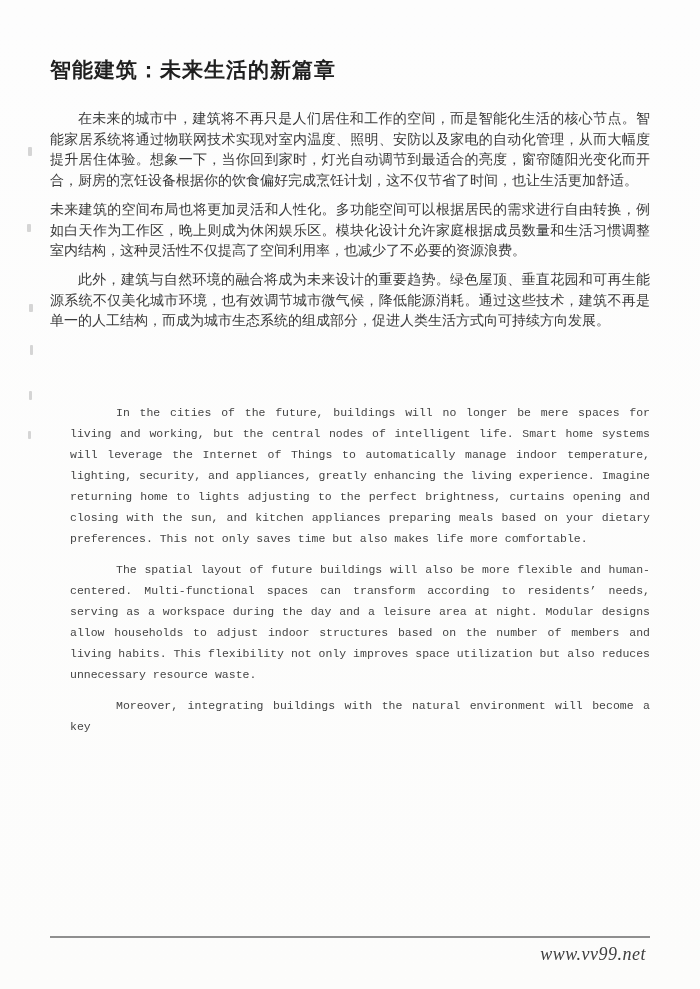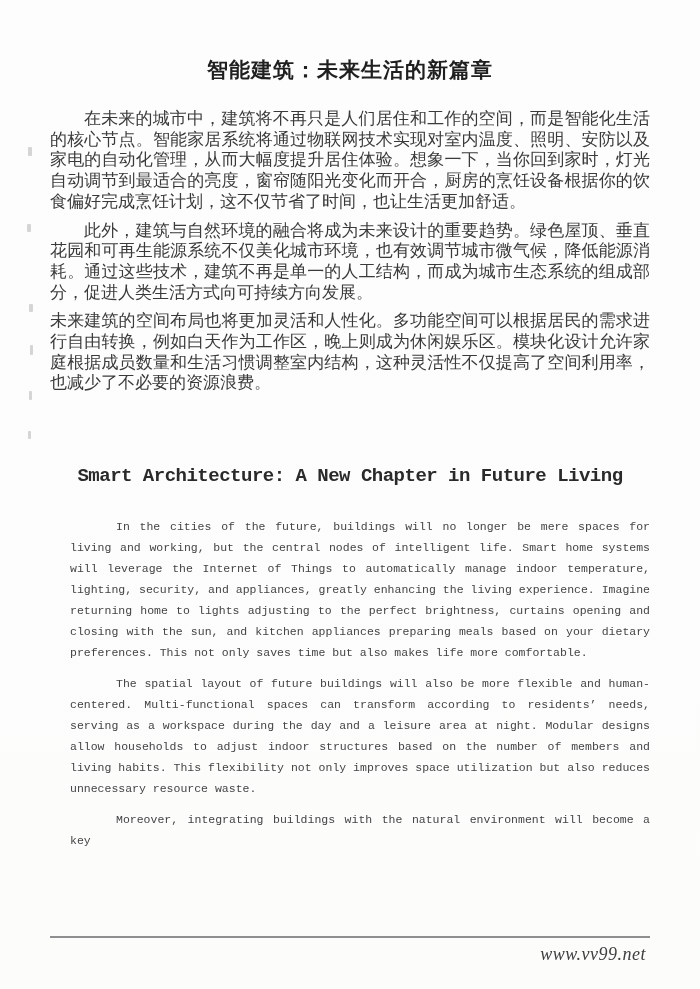--- a/index.html
+++ b/index.html
@@ -17,28 +17,27 @@
     padding: 57px 50px 0 50px;
     background: linear-gradient(180deg, #fdfdfd 0%, #fcfcfb 100%);
   }
   .content { position: relative; z-index: 2; }
 
   
   .zh-title {
     font-size: 21px;
     font-weight: bold;
     color: #1f1f1f;
-    text-align: center;
     letter-spacing: 1px;
     line-height: 26px;
     margin-bottom: 26px;
     font-family: "Liberation Serif", "DejaVu Serif", serif;
   }
   p.zh {
-    font-size: 17px;
+    font-size: 14px;
     line-height: 20.7px;
     color: #3a3a3a;
     text-align: justify;
     margin-bottom: 8px;
     font-family: "Liberation Serif", "DejaVu Serif", serif;
   }
   p.zh.indent { text-indent: 2em; }
 
   
   .en-section { margin-top: 70px; }
@@ -125,25 +124,24 @@
   <div class="speck s4"></div>
   <div class="speck s5"></div>
   <div class="speck s6"></div>
 
 
   <div class="content">
 
     <h1 class="zh-title">智能建筑：未来生活的新篇章</h1>
 
     <p class="zh indent">在未来的城市中，建筑将不再只是人们居住和工作的空间，而是智能化生活的核心节点。智能家居系统将通过物联网技术实现对室内温度、照明、安防以及家电的自动化管理，从而大幅度提升居住体验。想象一下，当你回到家时，灯光自动调节到最适合的亮度，窗帘随阳光变化而开合，厨房的烹饪设备根据你的饮食偏好完成烹饪计划，这不仅节省了时间，也让生活更加舒适。</p>
+    <p class="zh">未来建筑的空间布局也将更加灵活和人性化。多功能空间可以根据居民的需求进行自由转换，例如白天作为工作区，晚上则成为休闲娱乐区。模块化设计允许家庭根据成员数量和生活习惯调整室内结构，这种灵活性不仅提高了空间利用率，也减少了不必要的资源浪费。</p>
     <p class="zh indent">此外，建筑与自然环境的融合将成为未来设计的重要趋势。绿色屋顶、垂直花园和可再生能源系统不仅美化城市环境，也有效调节城市微气候，降低能源消耗。通过这些技术，建筑不再是单一的人工结构，而成为城市生态系统的组成部分，促进人类生活方式向可持续方向发展。</p>
-    <p class="zh">未来建筑的空间布局也将更加灵活和人性化。多功能空间可以根据居民的需求进行自由转换，例如白天作为工作区，晚上则成为休闲娱乐区。模块化设计允许家庭根据成员数量和生活习惯调整室内结构，这种灵活性不仅提高了空间利用率，也减少了不必要的资源浪费。</p>
 
     <div class="en-section">
-      <h2 class="en-title">Smart Architecture: A New Chapter in Future Living</h2>
 
       <p class="en indent">In the cities of the future, buildings will no longer be mere spaces for living and working, but the central nodes of intelligent life. Smart home systems will leverage the Internet of Things to automatically manage indoor temperature, lighting, security, and appliances, greatly enhancing the living experience. Imagine returning home to lights adjusting to the perfect brightness, curtains opening and closing with the sun, and kitchen appliances preparing meals based on your dietary preferences. This not only saves time but also makes life more comfortable.</p>
       <p class="en indent">The spatial layout of future buildings will also be more flexible and human-centered. Multi-functional spaces can transform according to residents’ needs, serving as a workspace during the day and a leisure area at night. Modular designs allow households to adjust indoor structures based on the number of members and living habits. This flexibility not only improves space utilization but also reduces unnecessary resource waste.</p>
       <p class="en indent">Moreover, integrating buildings with the natural environment will become a key</p>
     </div>
 
   </div>
 
   <div class="footer-rule"></div>
   <div class="footer-url">www.vv99.net</div>

